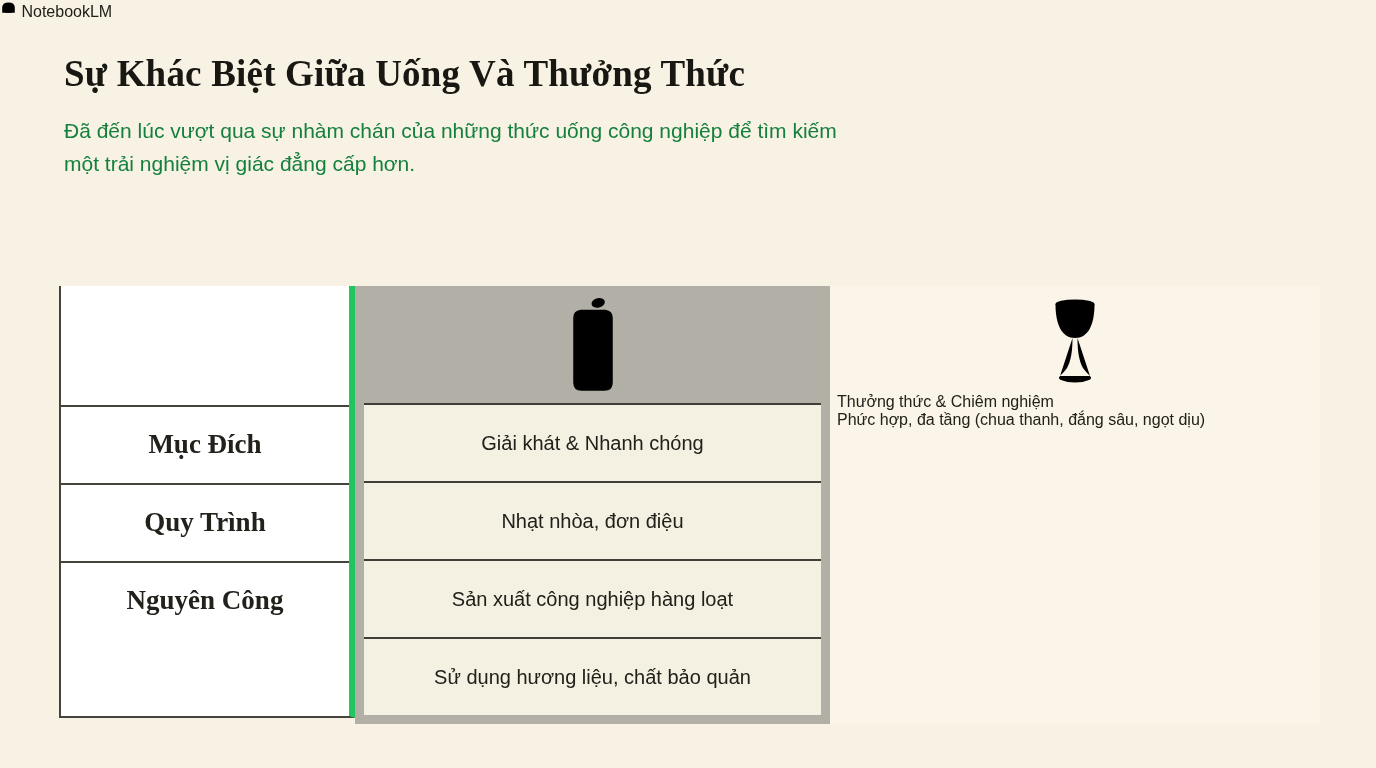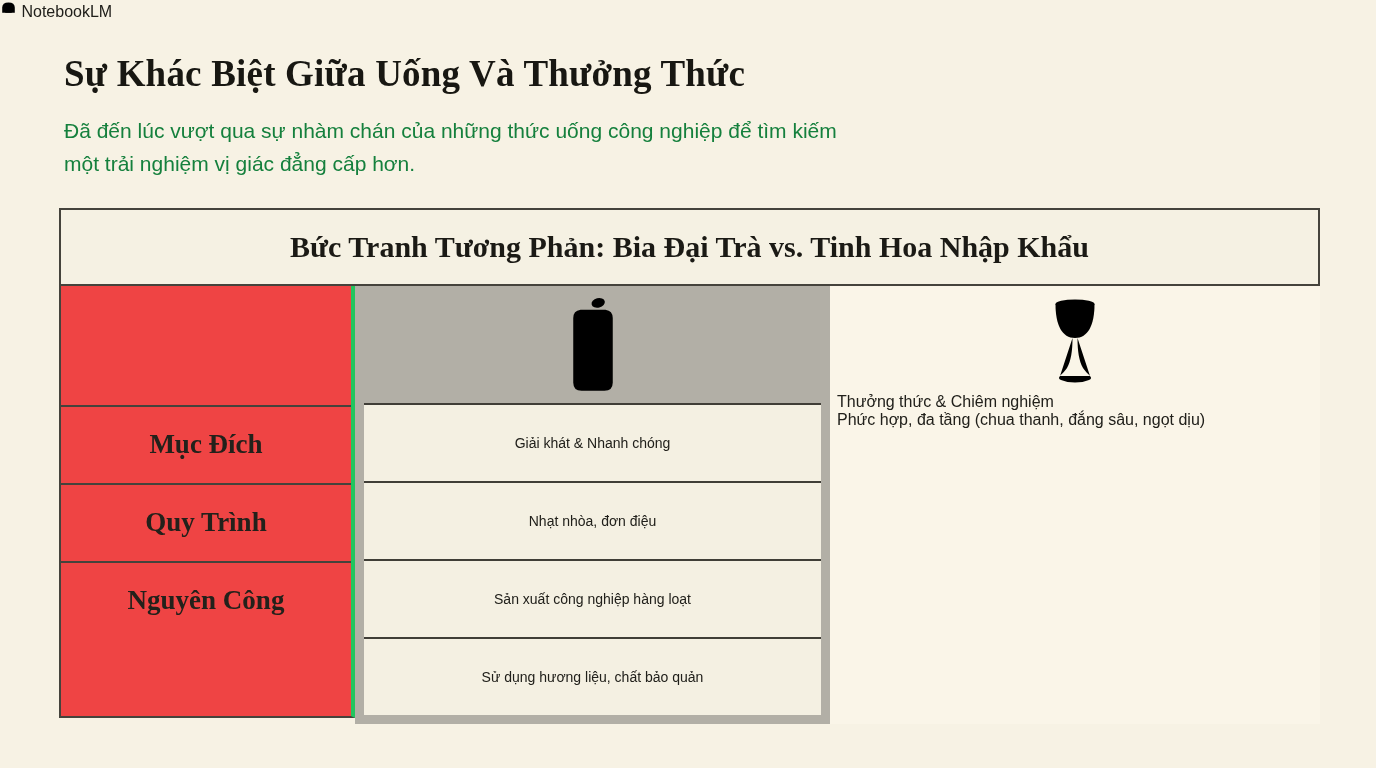--- a/index.html
+++ b/index.html
@@ -31,44 +31,44 @@
     background:#f5f1e3;
     border:2px solid #45433c;
     display:flex; align-items:center; justify-content:center;
     font-family:"Liberation Serif","DejaVu Serif",serif;
     font-weight:700; font-size:30px; color:#1b1a15;
   }
   .col { position:absolute; top:78px; }
   
   .col-labels {
     left:0; width:296px; height:432px;
-    border-left:2px solid #45433c; border-right:4px solid #22c55e;
+    border-left:2px solid #45433c; border-right:6px solid #22c55e;
     border-bottom:2px solid #45433c;
     display:grid; grid-template-rows:119px 1fr 1fr 1fr 1fr;
-    background:#ef4444;
+    background:#ffffff;
   }
   .label-cell {
     border-top:2px solid #45433c;
     display:flex; align-items:center; justify-content:center;
     font-family:"Liberation Serif","DejaVu Serif",serif;
     font-weight:600; font-size:27px; color:#23211b;
   }
   .label-cell.blank { border-top:none; }
   
   .col-mass {
     left:296px; width:475px; height:438px;
     background:#b2afa6;
     padding:0 9px 9px 9px;
     display:grid; grid-template-rows:117px 2px 1fr 2px 1fr 2px 1fr 2px 1fr;
   }
   .dark-divider { background:#403e37; }
   .mass-cell {
     background:#f4f0e2;
     display:flex; align-items:center; justify-content:center;
-    font-size:14px; color:#21201b; text-align:center;
+    font-size:20px; color:#21201b; text-align:center;
   }
   .icon-cell { display:flex; align-items:center; justify-content:center; }
   
   .col-premium {
     left:771px; width:490px; height:438px;
     background:#faf5e8;
     border:7px solid transparent;
     border-image:linear-gradient(135deg,#a96e16 0%,#d9a83c 22%,#f6e committed 0;
     border-image:linear-gradient(135deg,#a96e16 0%,#d9a83c 22%,#f6e391 50%,#c0811d 78%,#8a5a0e 100%) 1;
     display:grid; grid-template-rows:110px 2px 1fr 2px 1fr 2px 1fr 2px 1fr;
@@ -91,23 +91,20 @@
 </style>
 </head>
 <body>
 
 <h1 class="page-title">Sự Khác Biệt Giữa Uống Và Thưởng Thức</h1>
 <p class="page-subtitle">Đã đến lúc vượt qua sự nhàm chán của những thức uống công nghiệp để tìm kiếm
 một trải nghiệm vị giác đẳng cấp hơn.</p>
 
 <div class="compare-table">
 
-  <div class="table-header">
-    <span>Bức Tranh Tương Phản: Bia Đại Trà vs. Tinh Hoa Nhập Khẩu</span>
-  </div>
 
   <div class="col col-labels">
     <div class="label-cell blank"></div>
     <div class="label-cell">Mục Đích</div>
     <div class="label-cell">Quy Trình</div>
     <div class="label-cell">Nguyên Công</div>
   </div>
 
   <div class="col col-mass">
     <div class="icon-cell">

